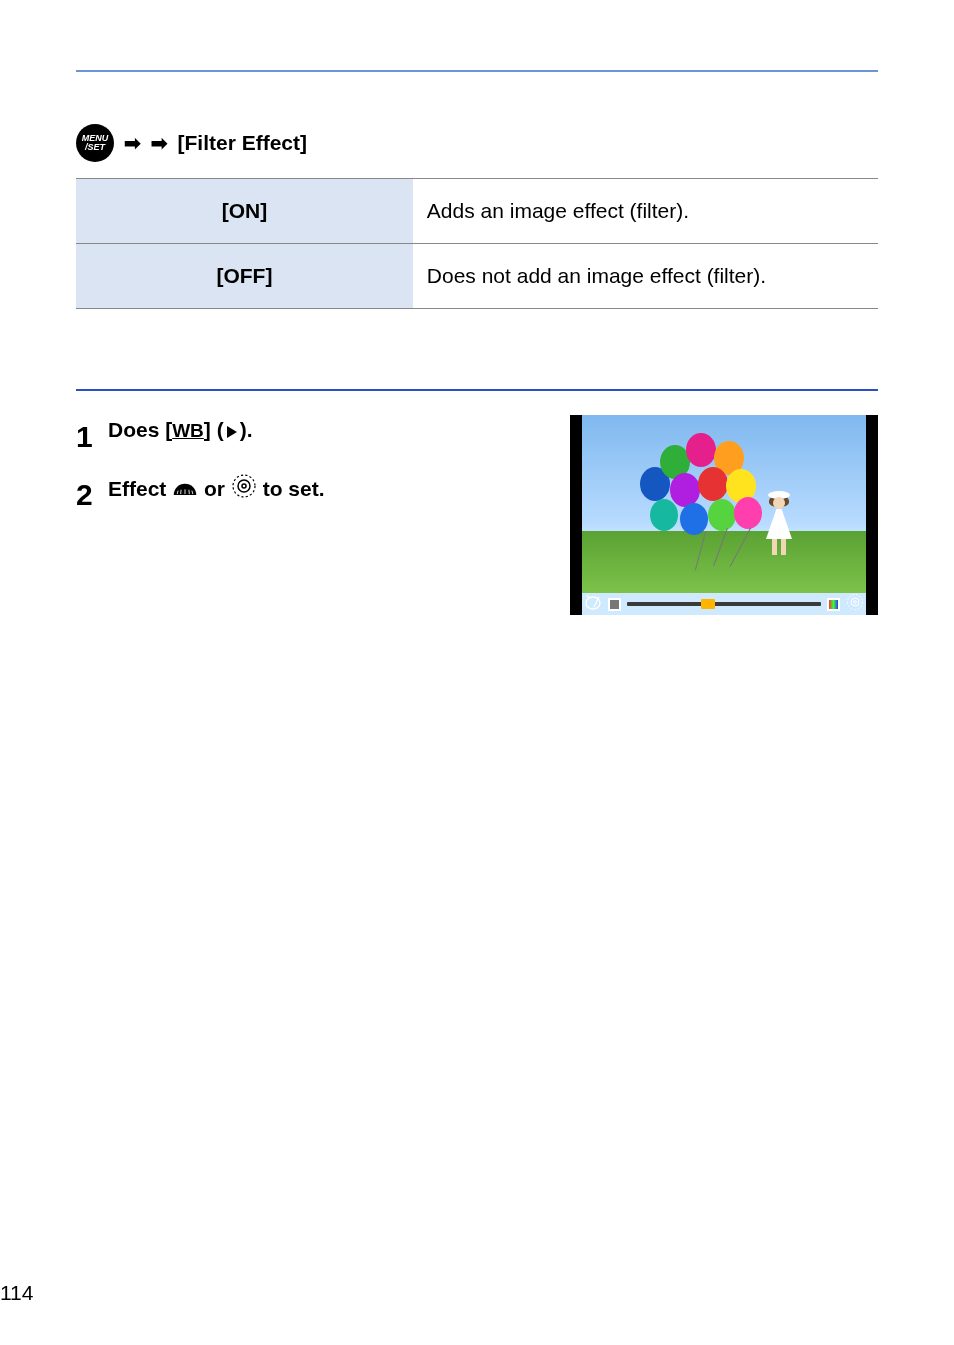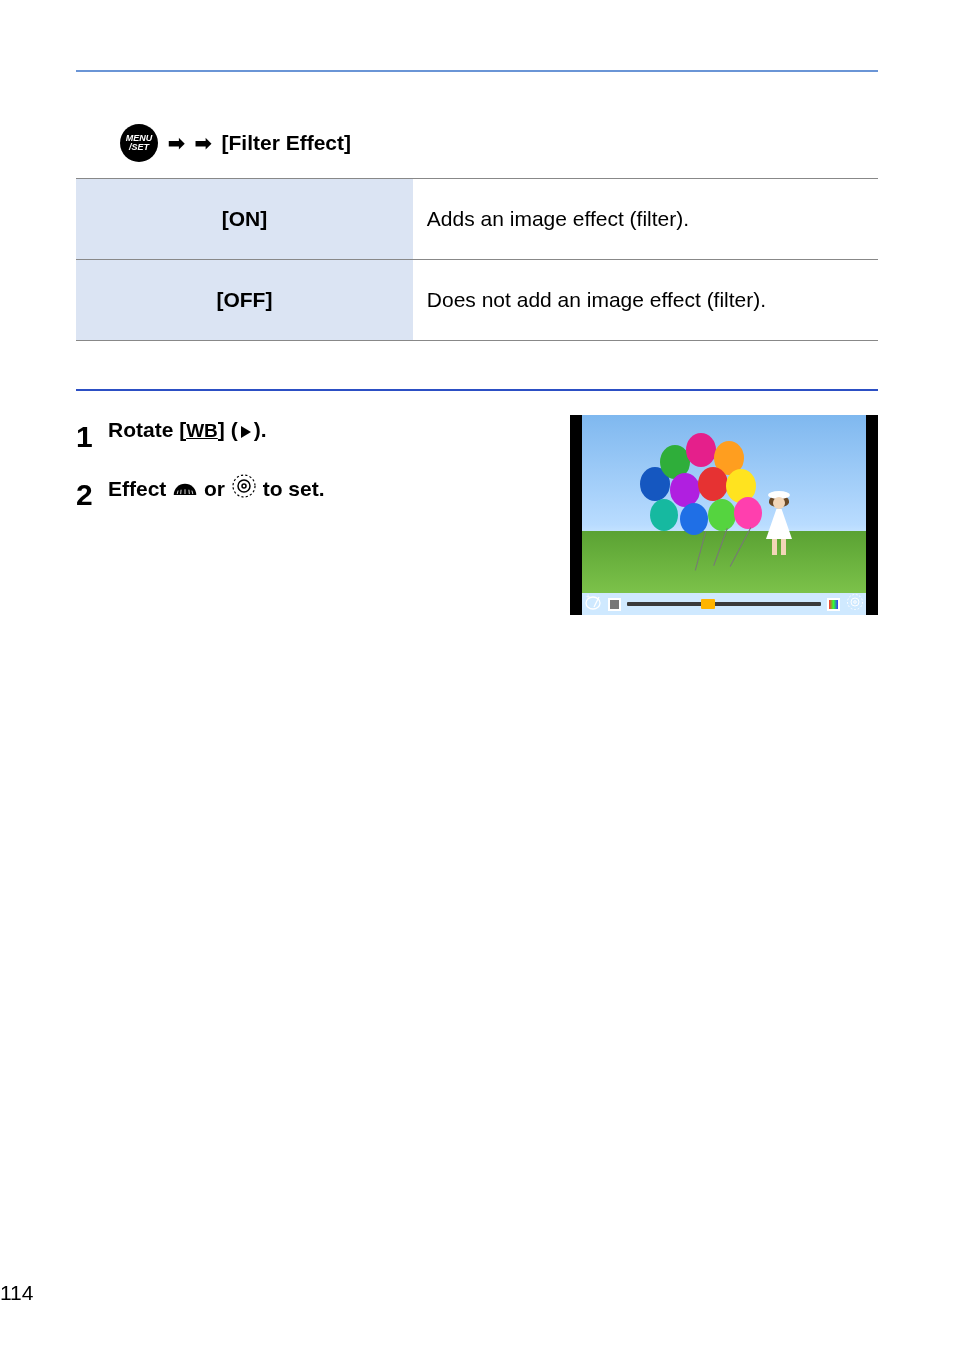--- a/index.html
+++ b/index.html
@@ -4,25 +4,25 @@
 <style>
   * { box-sizing: border-box; margin: 0; padding: 0; }
   html, body { width: 954px; background: #fff; font-family: Arial, Helvetica, sans-serif; color: #000; }
   .page { width: 954px; height: 1345px; position: relative; padding: 0 76px; }
   .top-rule { position: absolute; left: 76px; right: 76px; top: 70px; height: 2px; background: #6a95d6; }
   .section-start { position: absolute; top: 106px; left: 76px; right: 76px; }
   .diamond-icon svg { width: 28px; height: 28px; }
   .subtitle-row { display: flex; align-items: center; gap: 10px; }
   .subtitle-text { font-size: 21px; font-weight: bold; }
   .menu-path { display: flex; align-items: center; gap: 10px; margin-top: 18px; font-size: 21px; font-weight: bold; }
-  .menu-set-badge { width: 38px; height: 38px; border-radius: 50%; background: #000; color: #fff; display: flex; flex-direction: column; justify-content: center; align-items: center; font-size: 9px; line-height: 9px; font-weight: bold; font-style: italic; margin-left: 44px; }
+  .menu-set-badge { width: 38px; height: 38px; border-radius: 50%; background: #000; color: #fff; display: flex; flex-direction: column; justify-content: center; align-items: center; font-size: 9px; line-height: 9px; font-weight: bold; font-style: italic; }
   .arrow-sep { font-size: 20px; color: #000; }
   .palette-icon svg { width: 28px; height: 28px; }
   .settings-table { width: 100%; border-collapse: collapse; margin-top: 16px; }
-  .settings-table td { border-top: 1px solid #888; border-bottom: 1px solid #888; padding: 28px 14px; font-size: 21px; vertical-align: middle; }
+  .settings-table td { border-top: 1px solid #888; border-bottom: 1px solid #888; padding: 20px 14px; font-size: 21px; vertical-align: middle; }
   .settings-table td.key { background: #dbe4f3; width: 42%; font-weight: bold; text-align: center; }
   .settings-table td.val { font-weight: normal; }
   .filter-section { position: absolute; top: 396px; left: 76px; right: 76px; }
   .heading-area { border-top: 4px solid #2c4fc4; padding-top: 10px; }
   .heading-underline { height: 2px; background: #2c4fc4; margin-top: -7px; margin-bottom: 24px; }
   .heading-text { font-size: 29px; font-weight: bold; padding-bottom: 8px; }
   .two-col { display: flex; gap: 28px; }
   .left-col { flex: 1; font-size: 21px; line-height: 1.45; }
   .step-row { display: flex; align-items: flex-start; gap: 10px; }
   .step-num { font-size: 30px; font-weight: bold; min-width: 22px; }
@@ -91,21 +91,21 @@
   </div>
 
   <div class="filter-section">
     <div class="heading-underline"></div>
 
     <div class="two-col">
       <div class="left-col">
         <div class="step-row" style="margin-bottom: 14px;">
           <div class="step-num">1</div>
           <div class="step-body bold">
-            <span>Rotate [</span><span class="wb-text">WB</span><span>] (</span><span class="inline-icon tri-icon"><svg viewBox="0 0 16 16">
+            <span>Does [</span><span class="wb-text">WB</span><span>] (</span><span class="inline-icon tri-icon"><svg viewBox="0 0 16 16">
                   <path d="M3 2 L13 8 L3 14 Z" fill="#000"></path>
                 </svg></span><span>).</span>
           </div>
         </div>
         <div class="step-row">
           <div class="step-num">2</div>
           <div class="step-body bold">
             <span>Effect </span><span class="inline-icon dial-icon"><svg viewBox="0 0 30 20">
                   <path d="M2 18 A13 13 0 0 1 28 18 Z" fill="#000"></path>
                   <g stroke="#fff" stroke-width="1">

